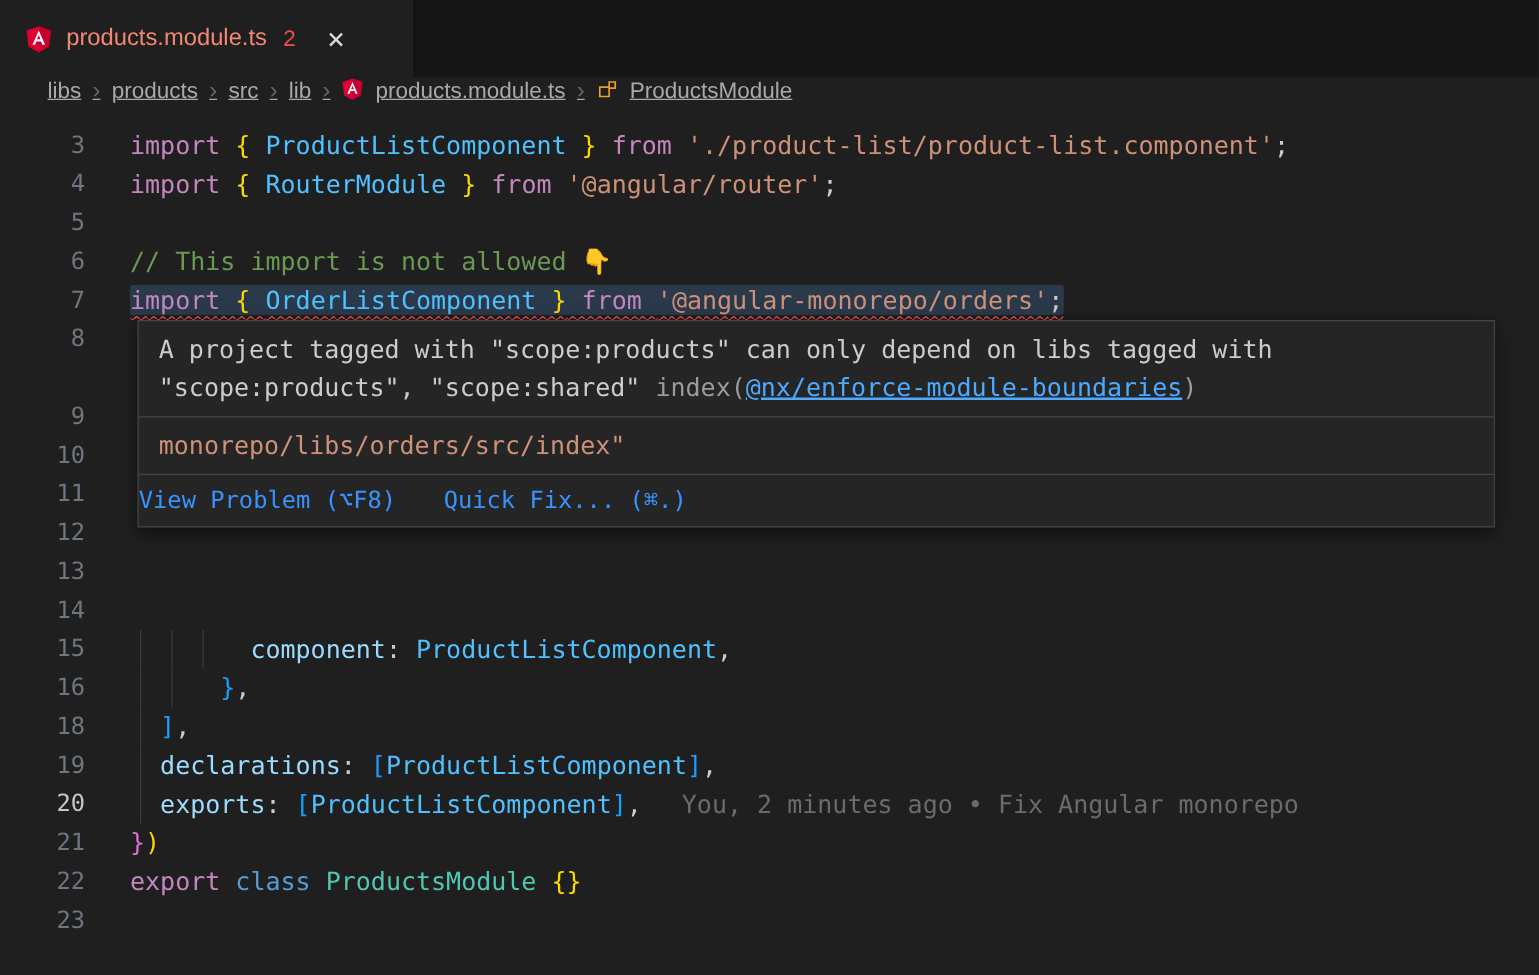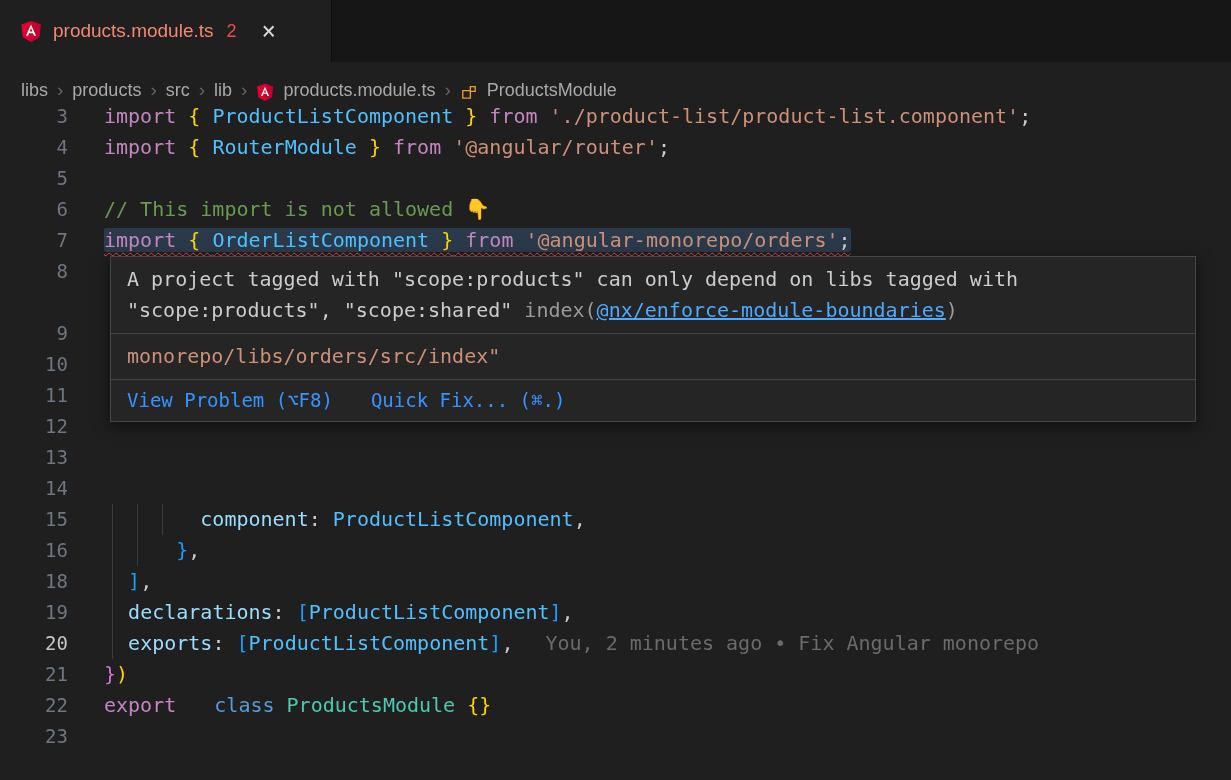--- a/index.html
+++ b/index.html
@@ -19,23 +19,23 @@
     width:332px; background:#1f1f1f; display:flex; align-items:center;
     padding:0 16px 0 20px; gap:11px; border-right:1px solid #0e0e0e; cursor:pointer;
   }
   .tab-icon { width:22px; height:22px; flex:none; display:flex; }
   .tab-label { font-family:"Liberation Sans", sans-serif; font-size:19px; color:#f48771; white-space:nowrap; }
   .tab-badge { font-family:"Liberation Sans", sans-serif; font-size:18px; color:#f14c4c; margin-left:2px; }
   .tab-close { font-size:24px; color:#d8d8d8; margin-left:14px; line-height:1; cursor:pointer; }
 
   
   .breadcrumbs {
-    height:39px; background:#1f1f1f; display:flex; align-items:flex-end;
-    padding-left:21px; gap:9px; font-family:"Liberation Sans", sans-serif;
-    font-size:18px; color:#a9a9a9; flex:none;
+    height:39px; background:#1f1f1f; display:flex; align-items:flex-start;
+    padding-left:38px; gap:9px; font-family:"Liberation Sans", sans-serif;
+    font-size:18px; color:#a9a9a9; flex:none;text-decoration:underline;
   }
   .crumb { cursor:pointer; white-space:nowrap; }
   .crumb-sep { color:#666666; font-size:19px; }
   .crumb-icon { width:18px; height:18px; display:flex; }
 
   
   .editor { position:relative; flex:1; background:#1f1f1f; overflow:hidden; }
   .code-line { display:flex; height:31px; line-height:31px; font-size:20px; }
   .code-line.tall { height:62px; }
   .gutter { width:68px; flex:none; text-align:right; color:#6e7681; font-size:19px; cursor:pointer; }
@@ -59,21 +59,21 @@
     background:#252526; border:1px solid #454545; z-index:10;
     box-shadow:0 4px 14px rgba(0,0,0,0.55);
     font-size:20px; line-height:31px;
   }
   .hp-sec { padding:7px 16px; border-bottom:1px solid #454545; }
   .hp-dim { color:#9b9b9b; }
   .hp-kw { color:#569cd6; }
   .hp-str { color:#ce9178; }
   .hp-link { color:#4daaff; text-decoration:underline; cursor:pointer; }
   .hp-actions {
-    display:flex; gap:38px; padding:5px 16px; font-size:19px; color:#3794ff;
+    display:flex; gap:38px; padding:5px 0; font-size:19px; color:#3794ff;
     align-items:center;
   }
   .hp-action { cursor:pointer; white-space:nowrap; }
 </style>
 </head>
 <body>
 
 <div class="app">
 
   <div class="tabbar">
@@ -206,21 +206,21 @@
           <div class="content"><span class="guide" style="left: 8px;"></span><span style="color: rgb(204, 204, 204);">  </span><span style="color: rgb(156, 220, 254);">exports</span><span style="color: rgb(204, 204, 204);">: </span><span style="color: rgb(23, 159, 255);">[</span><span style="color: rgb(79, 193, 255);">ProductListComponent</span><span style="color: rgb(23, 159, 255);">]</span><span style="color: rgb(204, 204, 204);">,</span><span class="blame">You, 2 minutes ago • Fix Angular monorepo</span></div>
         </div>
         <div class="code-line">
           <div class="gutter">21</div>
           <div class="gutter-spacer"></div>
           <div class="content"><span style="color: rgb(218, 112, 214);">}</span><span style="color: rgb(255, 215, 0);">)</span></div>
         </div>
         <div class="code-line">
           <div class="gutter">22</div>
           <div class="gutter-spacer"></div>
-          <div class="content"><span style="color: rgb(197, 134, 192);">export </span><span style="color: rgb(86, 156, 214); margin-left: 26px;">class </span><span style="color: rgb(78, 201, 176);">ProductsModule</span><span style="color: rgb(204, 204, 204);"> </span><span style="color: rgb(255, 215, 0);">{}</span></div>
+          <div class="content"><span style="color: rgb(197, 134, 192);">export </span><span style="color: rgb(86, 156, 214);">class </span><span style="color: rgb(78, 201, 176);">ProductsModule</span><span style="color: rgb(204, 204, 204);"> </span><span style="color: rgb(255, 215, 0);">{}</span></div>
         </div>
         <div class="code-line">
           <div class="gutter">23</div>
           <div class="gutter-spacer"></div>
           <div class="content"></div>
         </div>
       </div>
 
     <div class="hover-popup">
       <div class="hp-sec">

